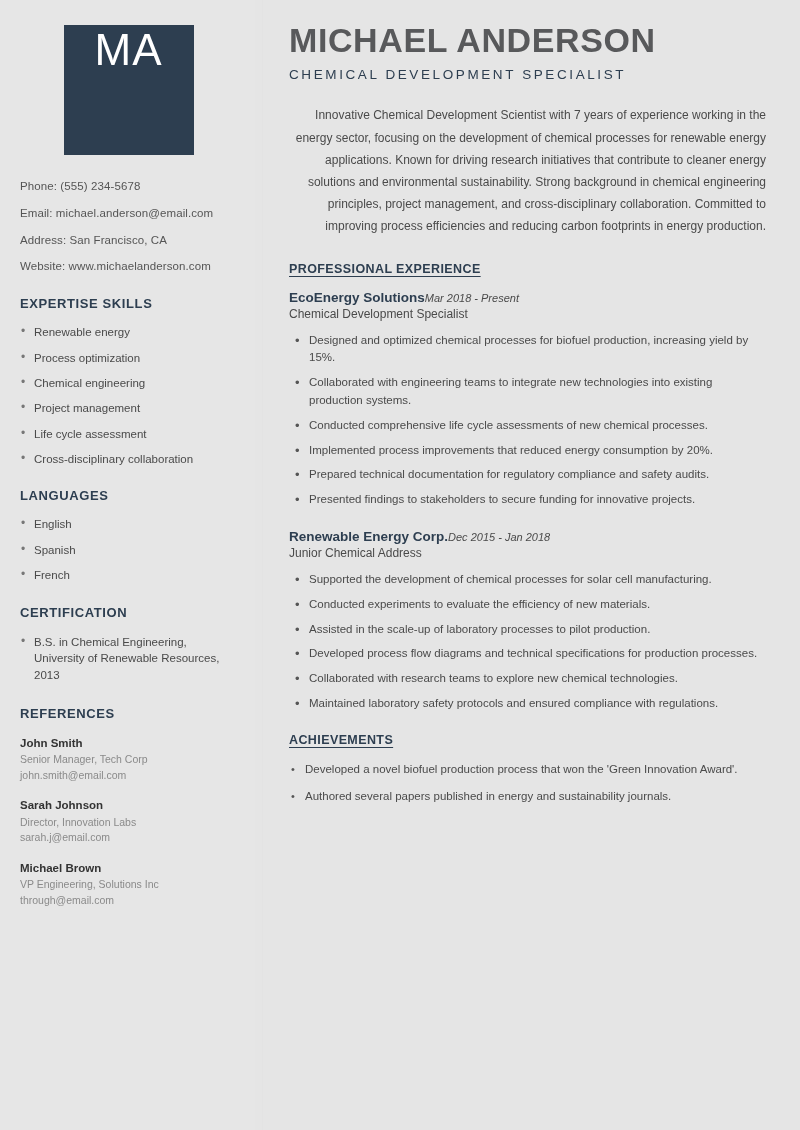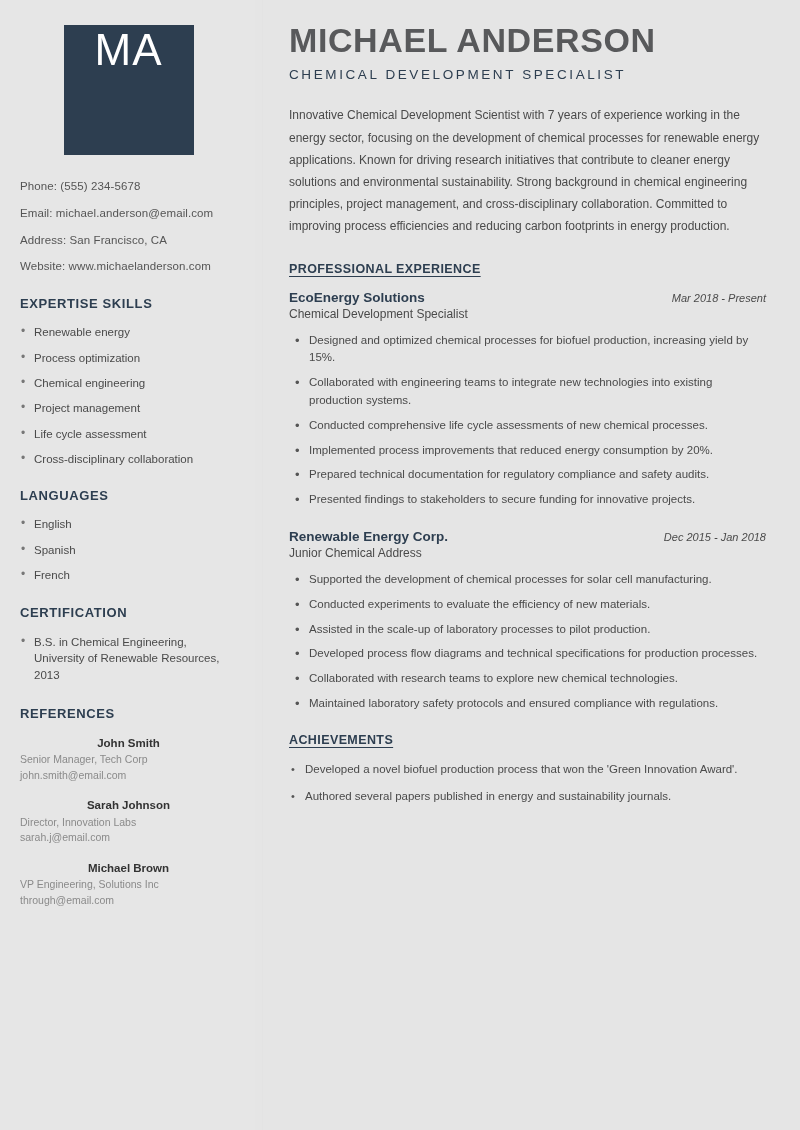--- a/index.html
+++ b/index.html
@@ -107,21 +107,20 @@
   }
 
   .ref-entry {
     margin-bottom: 14px;
   }
   .ref-name {
     font-size: 11.5px;
     font-weight: bold;
     color: #333333;
     line-height: 1.5;
-    text-align: center;
   }
   .ref-role, .ref-email {
     font-size: 10.5px;
     color: #8a8a8a;
     line-height: 1.5;
   }
 
   
   .main {
     flex: 1;
@@ -142,34 +141,34 @@
     color: #2d3e50;
     letter-spacing: 2.6px;
     margin: 0 0 22px 0;
     font-weight: 400;
   }
   .summary {
     font-size: 12px;
     color: #4a4a4a;
     line-height: 1.85;
     margin: 0 0 24px 0;
-    text-align: left;
+    text-align: right;
   }
   .main-heading {
     font-size: 12.5px;
     font-weight: bold;
     color: #2d3e50;
     letter-spacing: 0.4px;
     text-decoration: underline;
     text-underline-offset: 3px;
     margin: 0 0 14px 0;
   }
   .job-row {
     display: flex;
-    justify-content: space-between;
+    justify-content: flex-start;
     align-items: baseline;
     margin-bottom: 2px;
   }
   .company {
     font-size: 13.5px;
     font-weight: bold;
     color: #2d3e50;
   }
   .dates {
     font-size: 11px;

